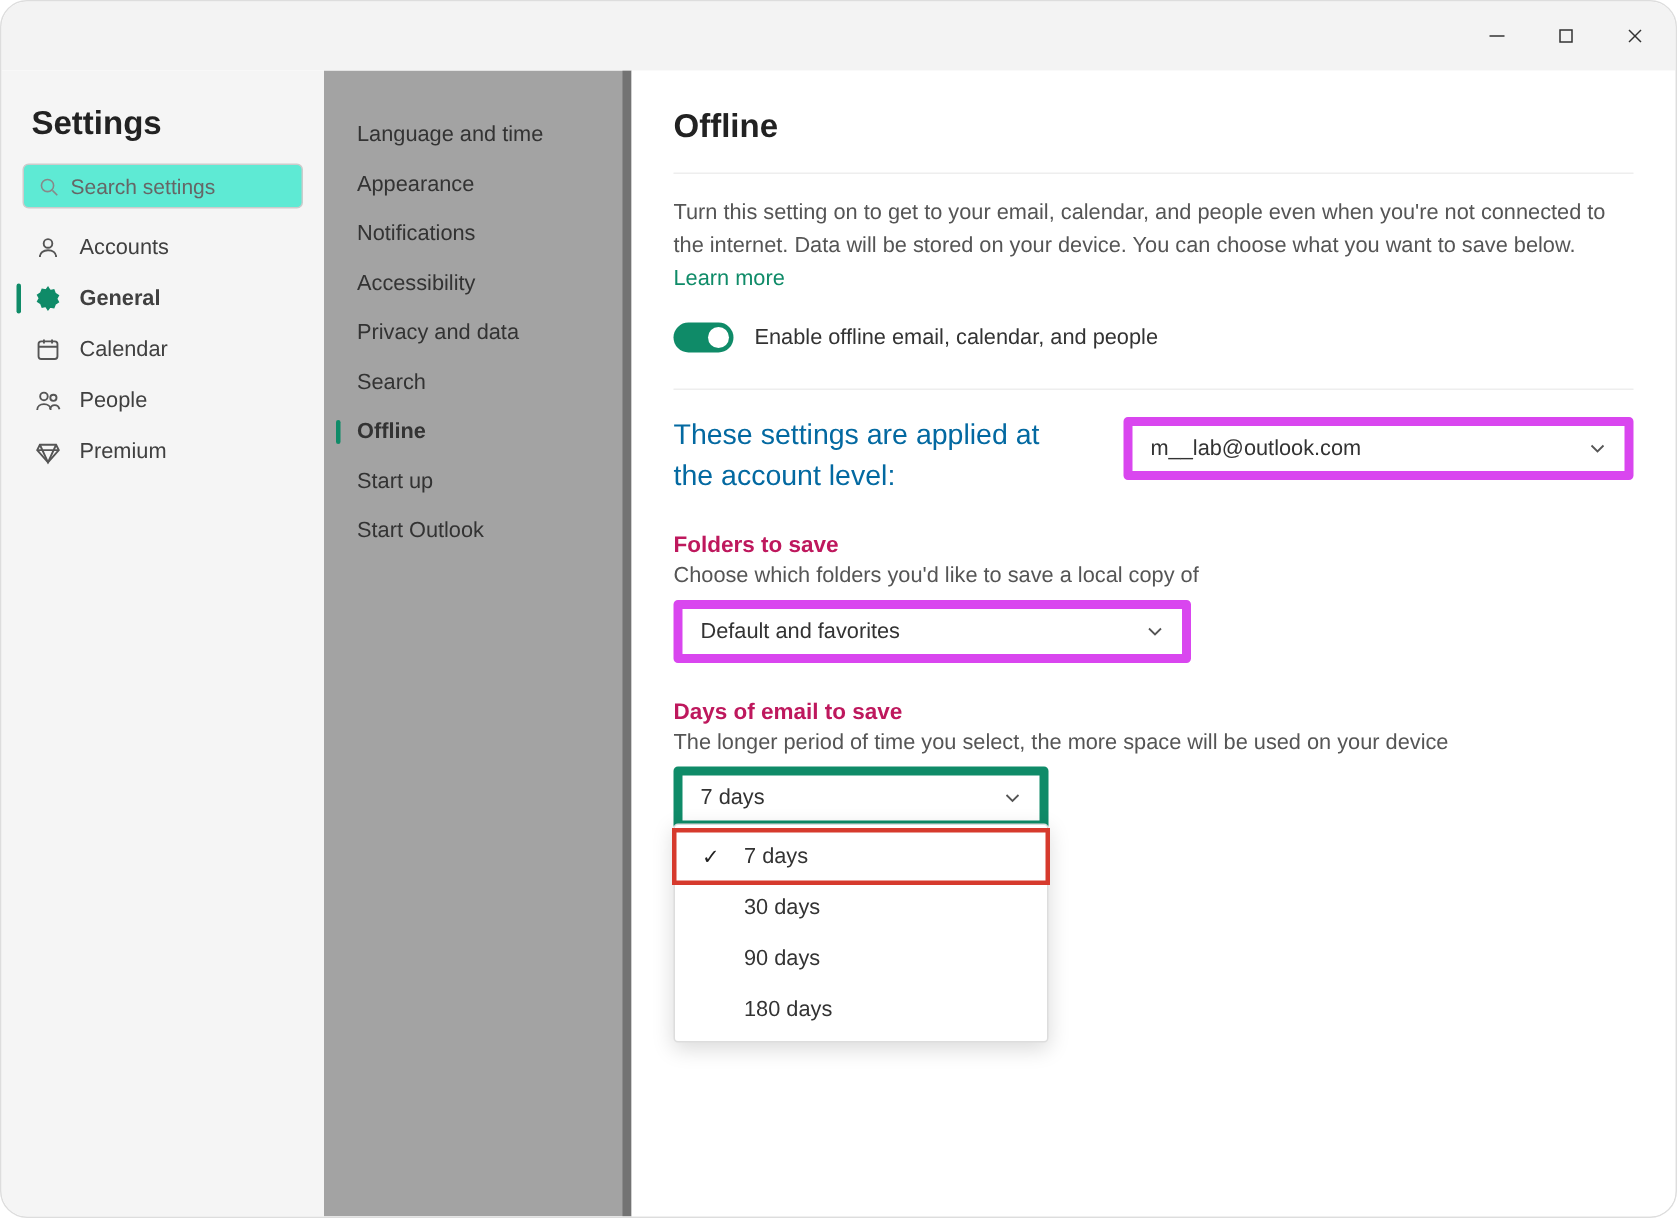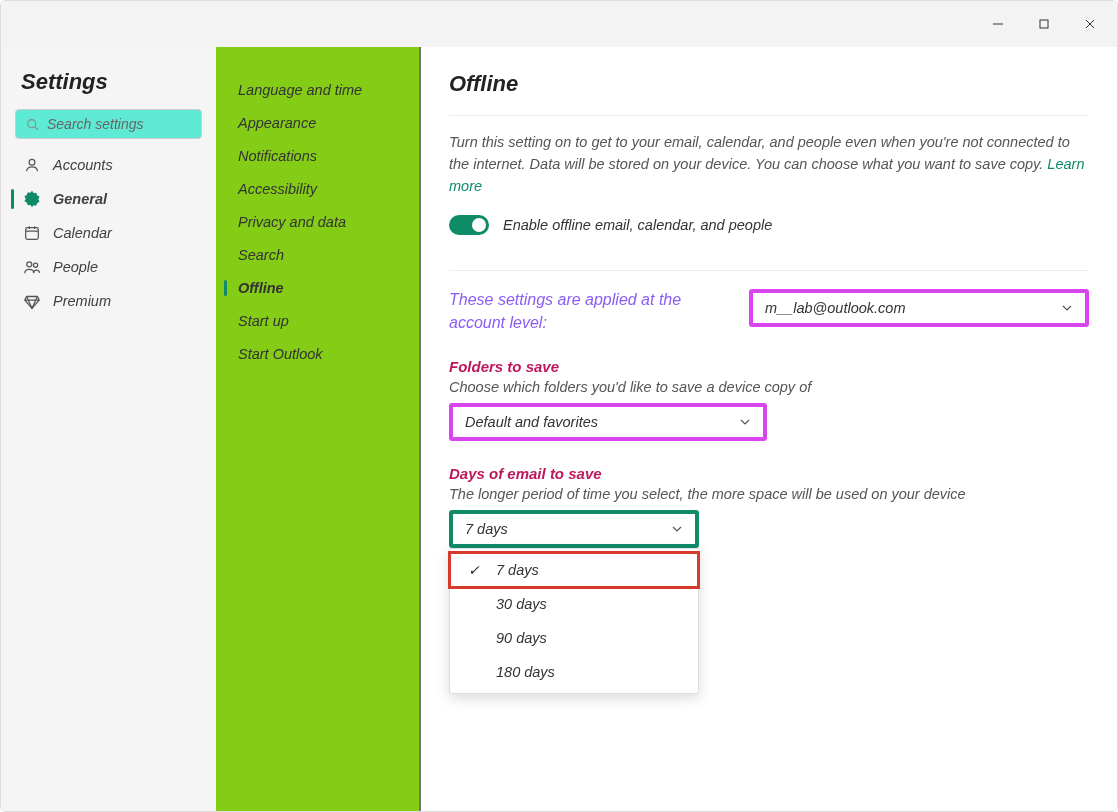--- a/index.html
+++ b/index.html
@@ -1,57 +1,57 @@
 <!DOCTYPE html>
 <html><head>
 <meta charset="utf-8">
 <style>
   * { box-sizing: border-box; margin: 0; padding: 0; }
   body { font-family: "Segoe UI", sans-serif; background: #fff; width:1118px; height:812px; overflow:hidden; }
-  .window { width:1118px; height:812px; border:1px solid #ddd; border-radius:6px; overflow:hidden; display:flex; flex-direction:column;font-style:italic; }
+  .window { width:1118px; height:812px; border:1px solid #ddd; border-radius:18px; overflow:hidden; display:flex; flex-direction:column; }
   
   .titlebar { height:46px; background:#f3f3f3; display:flex; justify-content:flex-end; align-items:center; padding-right:4px; }
   .winbtn { width:46px; height:46px; display:flex; align-items:center; justify-content:center; color:#333; font-size:14px; }
   .winbtn svg { width:12px; height:12px; }
   .body { flex:1; display:flex; overflow:hidden; }
   
   .sidebar1 { width:215px; background:#f5f5f5; padding:18px 10px 10px 10px; display:flex; flex-direction:column; }
   .sidebar1 h1 { font-size:22px; font-weight:700; color:#222; padding:4px 10px 14px 10px; }
   .search { display:flex; align-items:center; border:1px solid #ccc; border-radius:4px; background:#5eead4; padding:6px 10px; margin:0 4px 10px 4px; color:#666; font-size:14px; gap:8px; }
   .search svg { width:13px; height:13px; }
   .nav1 { display:flex; flex-direction:column; gap:2px; }
   .nav1 .item { display:flex; align-items:center; gap:12px; padding:7px 12px; border-radius:4px; font-size:14.5px; color:#404040; cursor:pointer; position:relative; }
   .nav1 .item.active { font-weight:600; }
   .nav1 .item.active::before { content:""; position:absolute; left:0; top:6px; bottom:6px; width:3px; background:#0f8b68; border-radius:2px; }
   .nav1 .icon { width:18px; height:18px; display:flex; align-items:center; justify-content:center; }
   .nav1 .icon svg { width:18px; height:18px; stroke:#555; fill:none; stroke-width:1.4; }
   .nav1 .item.active .icon svg { stroke:#0f8b68; fill:none; }
   .nav1 .item.active.gear .icon svg { fill:#0f8b68; stroke:#0f8b68; }
   
-  .sidebar2 { width:205px; background:#84cc16; border-right:2px solid #737373; padding:28px 8px 10px 8px; display:flex; flex-direction:column; }
+  .sidebar2 { width:205px; background:#a3a3a3; border-right:6px solid #737373; padding:28px 8px 10px 8px; display:flex; flex-direction:column; }
   .nav2 .item { padding:7px 14px; font-size:14.5px; color:#333; cursor:pointer; border-radius:3px; margin-bottom:3px; position:relative; }
   .nav2 .item.active { font-weight:600; }
   .nav2 .item.active::before { content:""; position:absolute; left:0; top:7px; bottom:7px; width:3px; background:#0f8b68; border-radius:2px; }
   
   .main { flex:1; background:#fff; padding:24px 28px; overflow:auto; }
   .main h2 { font-size:22px; font-weight:700; color:#222; padding-bottom:18px; border-bottom:1px solid #eee; margin-bottom:16px; }
   .desc { font-size:14.5px; color:#555; line-height:1.5; margin-bottom:18px; }
   .desc a { color:#0f8b68; text-decoration:none; }
-  .toggle-row { display:flex; align-items:center; gap:14px; padding-bottom:35px; border-bottom:1px solid #eee; margin-bottom:18px; }
+  .toggle-row { display:flex; align-items:center; gap:14px; padding-bottom:24px; border-bottom:1px solid #eee; margin-bottom:18px; }
   .toggle { width:40px; height:20px; background:#0f8b68; border-radius:10px; position:relative; }
   .toggle .knob { width:14px; height:14px; background:#fff; border-radius:50%; position:absolute; right:3px; top:3px; }
   .toggle-label { font-size:14.5px; color:#333; }
   .row-acct { display:flex; gap:40px; align-items:flex-start; margin-bottom:24px; }
-  .row-acct .lbl { font-size:16px; color:#8b5cf6; flex:0 0 260px; line-height:1.4; }
-  .select { border:4px solid #d946ef; border-radius:3px; padding:7px 12px; display:flex; justify-content:space-between; align-items:center; font-size:14.5px; color:#333; background:#fff; cursor:pointer; }
+  .row-acct .lbl { font-size:19px; color:#0369a1; flex:0 0 260px; line-height:1.4; }
+  .select { border:6px solid #d946ef; border-radius:3px; padding:7px 12px; display:flex; justify-content:space-between; align-items:center; font-size:14.5px; color:#333; background:#fff; cursor:pointer; }
   .select.acct { flex:1; }
   .chev { width:12px; height:12px; }
   .section-title { font-weight:600; font-size:15px; color:#be185d; margin-bottom:4px; }
   .section-desc { font-size:14.5px; color:#555; margin-bottom:8px; }
-  .select.folders { width:318px; margin-bottom:24px; }
+  .select.folders { width:345px; margin-bottom:24px; }
   .select.days { width:250px; border-color:#0f8b68; position:relative; }
   .days-block { position:relative; width:224px; }
   .dropdown { position:absolute; top:38px; left:0; width:250px; background:#fff; border:1px solid #ddd; border-radius:3px; box-shadow:0 4px 14px rgba(0,0,0,0.15); padding:4px 0; z-index:5; }
   .dropdown .opt { padding:9px 16px 9px 46px; font-size:14.5px; color:#333; cursor:pointer; position:relative; }
   .dropdown .opt.selected::before { content:"✓"; position:absolute; left:18px; top:9px; font-size:14px; color:#222; }
   .dropdown .opt.hl { outline:3px solid #d63a2d; outline-offset:-1px; }
 </style>
 </head>
 <body>
 
@@ -150,42 +150,42 @@
         <div class="item active"><span>Offline</span></div>
         <div class="item"><span>Start up</span></div>
         <div class="item"><span>Start Outlook</span></div>
       </div>
     </div>
 
     <div class="main">
       <h2>Offline</h2>
 
       <p class="desc">
-        <span>Turn this setting on to get to your email, calendar, and people even when you're not connected to the internet. Data will be stored on your device. You can choose what you want to save copy. </span><a href="#">Learn more</a>
+        <span>Turn this setting on to get to your email, calendar, and people even when you're not connected to the internet. Data will be stored on your device. You can choose what you want to save below. </span><a href="#">Learn more</a>
       </p>
 
       <div class="toggle-row">
         <div class="toggle">
           <div class="knob"></div>
         </div>
         <span class="toggle-label">Enable offline email, calendar, and people</span>
       </div>
 
       <div class="row-acct">
         <div class="lbl">These settings are applied at the account level:</div>
         <div class="select acct">
           <span>m__lab@outlook.com</span>
           <svg class="chev" viewBox="0 0 12 12">
               <path d="M2 4l4 4 4-4" stroke="#555" fill="none" stroke-width="1.2"></path>
             </svg>
         </div>
       </div>
 
       <div class="section-title">Folders to save</div>
-      <div class="section-desc">Choose which folders you'd like to save a device copy of</div>
+      <div class="section-desc">Choose which folders you'd like to save a local copy of</div>
       <div class="select folders">
         <span>Default and favorites</span>
         <svg class="chev" viewBox="0 0 12 12">
             <path d="M2 4l4 4 4-4" stroke="#555" fill="none" stroke-width="1.2"></path>
           </svg>
       </div>
 
       <div class="section-title">Days of email to save</div>
       <div class="section-desc">The longer period of time you select, the more space will be used on your device</div>
 

